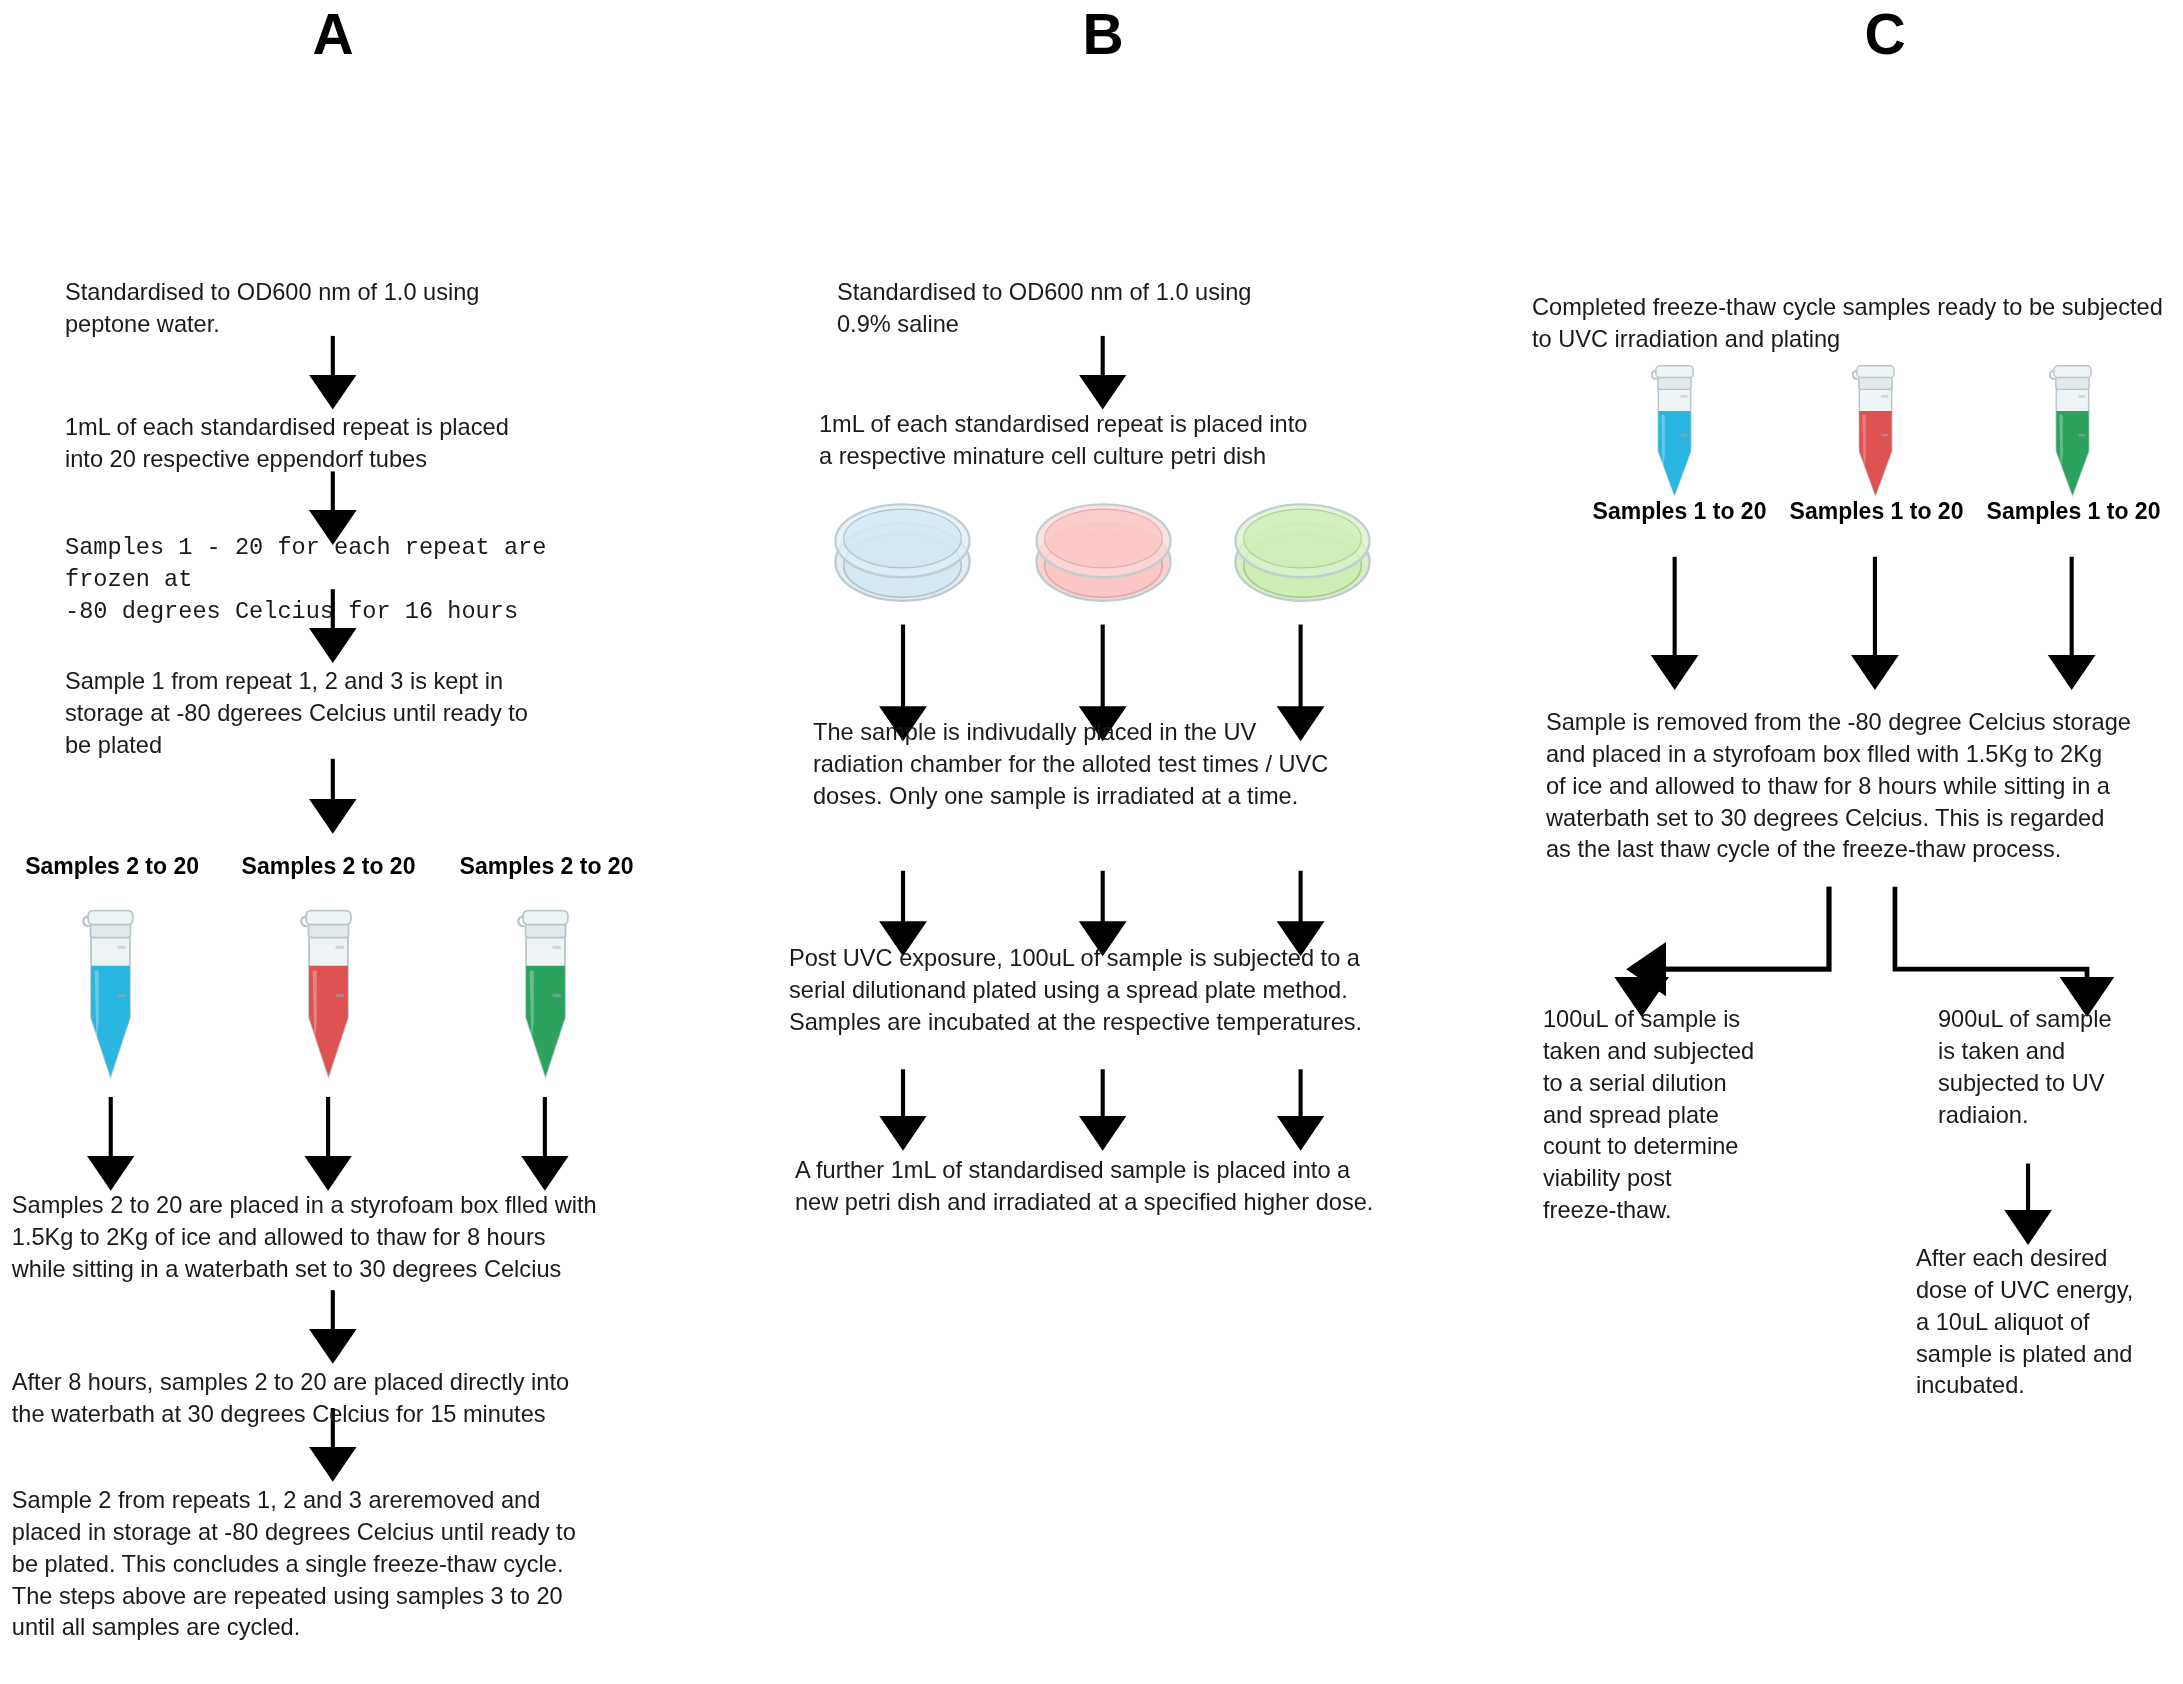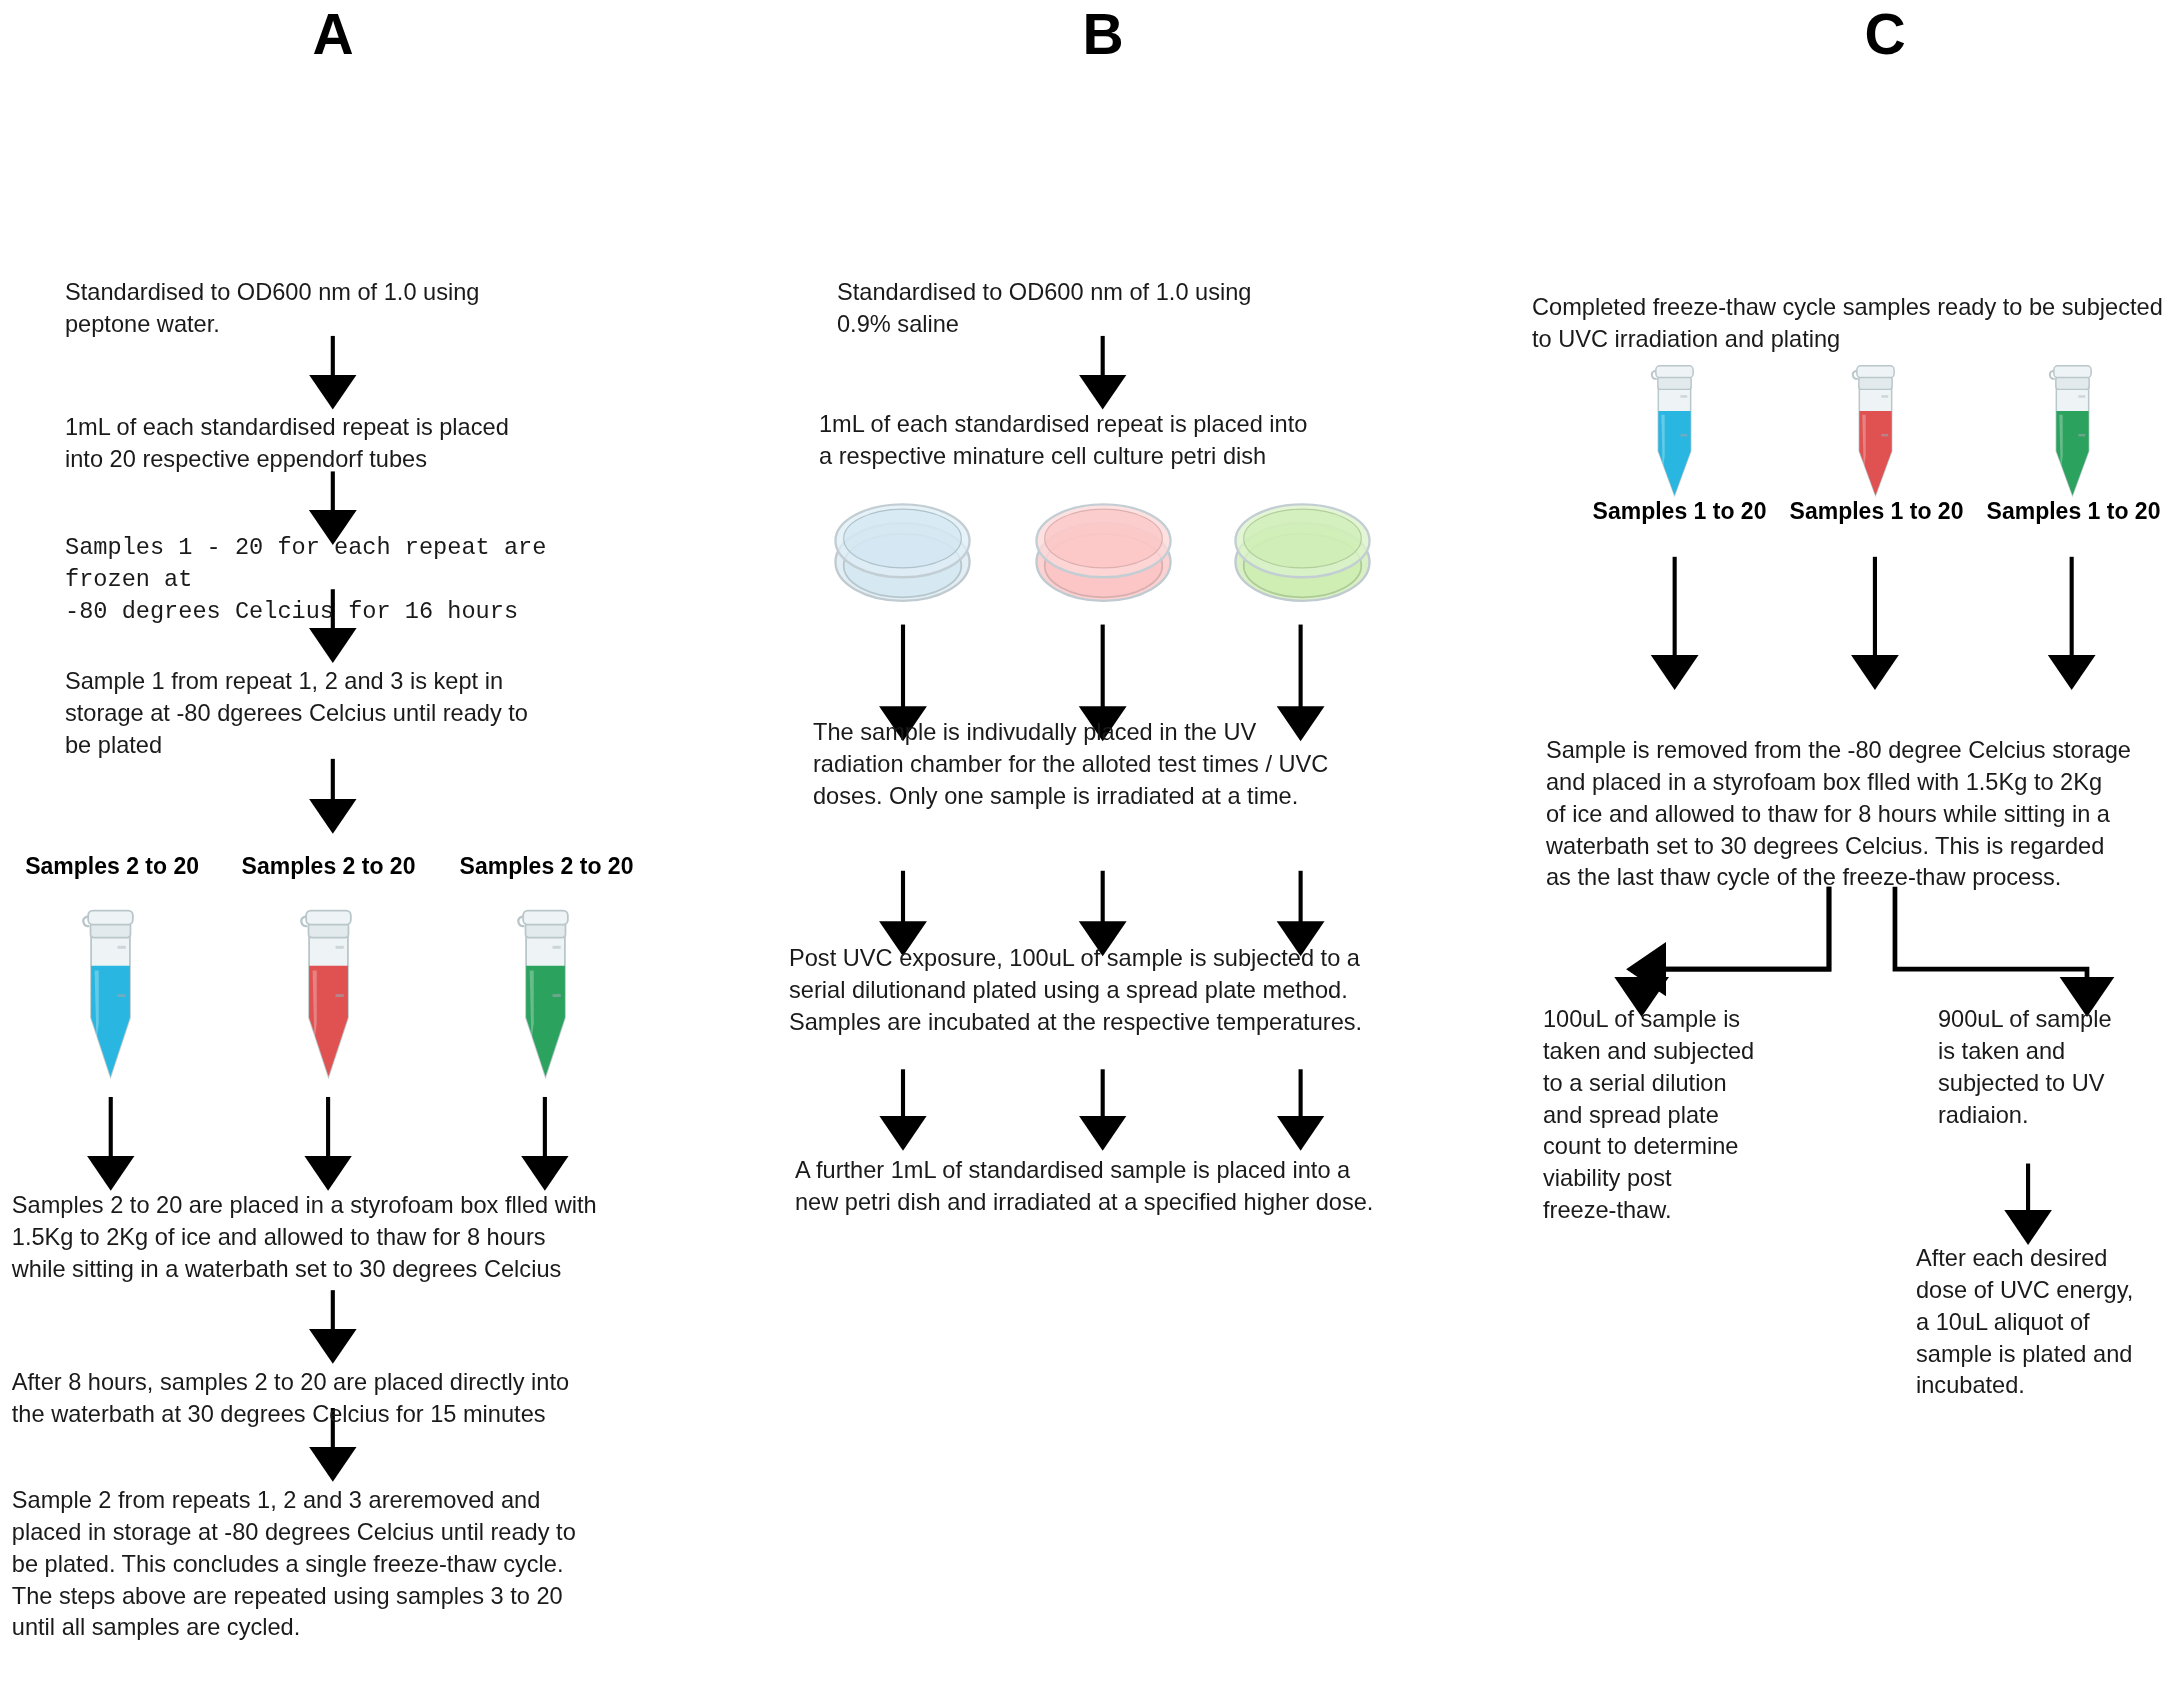--- a/index.html
+++ b/index.html
@@ -213,21 +213,21 @@
     <g>
       <ellipse cx="125" cy="112" rx="114" ry="66" fill="#d8f0c4" stroke="#bfcbd0" stroke-width="4"></ellipse>
       <ellipse cx="125" cy="118" rx="100" ry="54" fill="#ceeeb4" stroke="#aecb97" stroke-width="3"></ellipse>
       <ellipse cx="125" cy="76" rx="114" ry="62" fill="#dcf2cb" fill-opacity="0.78" stroke="#c2ced3" stroke-width="4"></ellipse>
       <ellipse cx="125" cy="72" rx="100" ry="50" fill="#c9ecad" fill-opacity="0.6" stroke="#b2ce9c" stroke-width="2"></ellipse>
     </g>
   </svg>
 
   <div class="txt" style="left:1532px; top:277px; width:642px;margin-top:15px;">Completed freeze-thaw cycle samples ready to be subjected
 to UVC irradiation and plating</div>
-  <div class="txt" style="left:1546px; top:735px; width:624px;">Sample is removed from the -80 degree Celcius storage
+  <div class="txt" style="left:1546px; top:707px; width:624px;">Sample is removed from the -80 degree Celcius storage
 and  placed in a styrofoam box flled with 1.5Kg to 2Kg
 of ice and allowed to thaw for 8 hours while sitting in a
 waterbath set to 30 degrees Celcius. This is regarded
 as the last thaw cycle of the freeze-thaw process.</div>
   <div class="txt" style="left:1543px; top:1004px; width:230px;">100uL of sample is
 taken and subjected
 to a serial dilution
 and spread plate
 count to determine
 viability post

